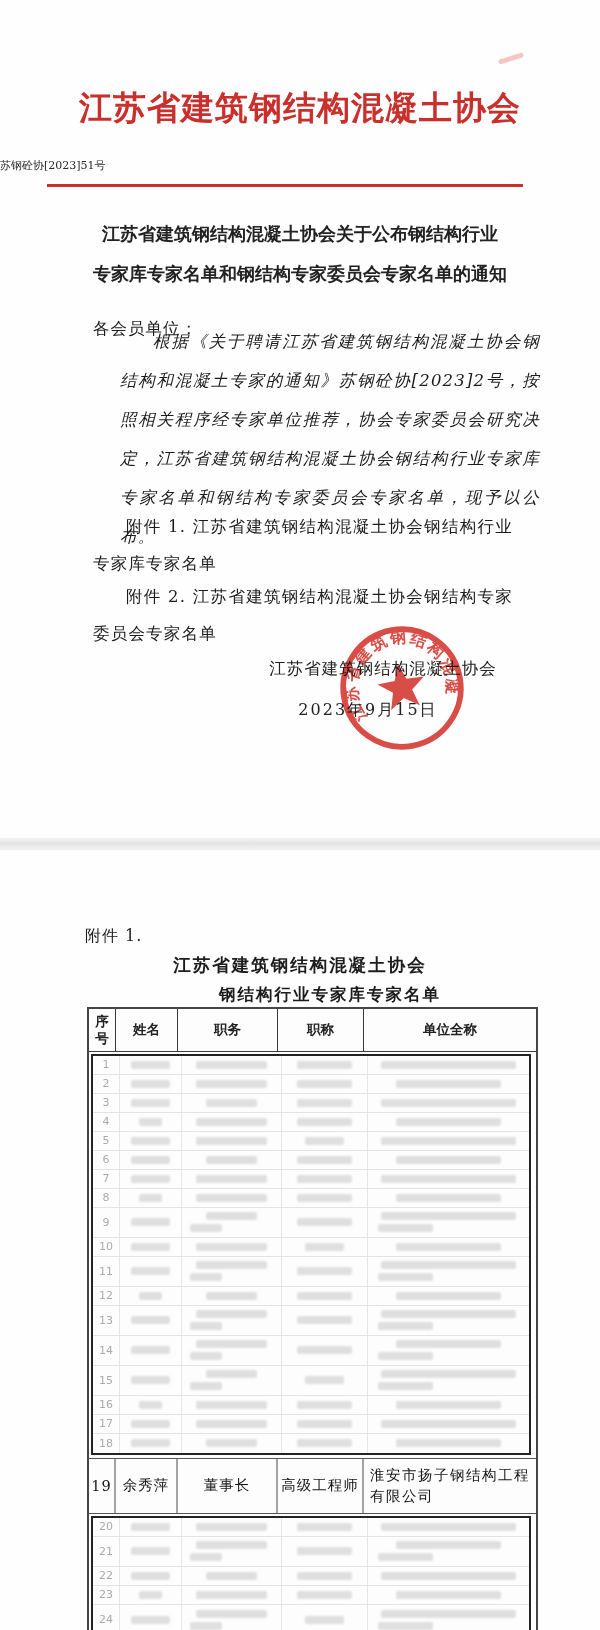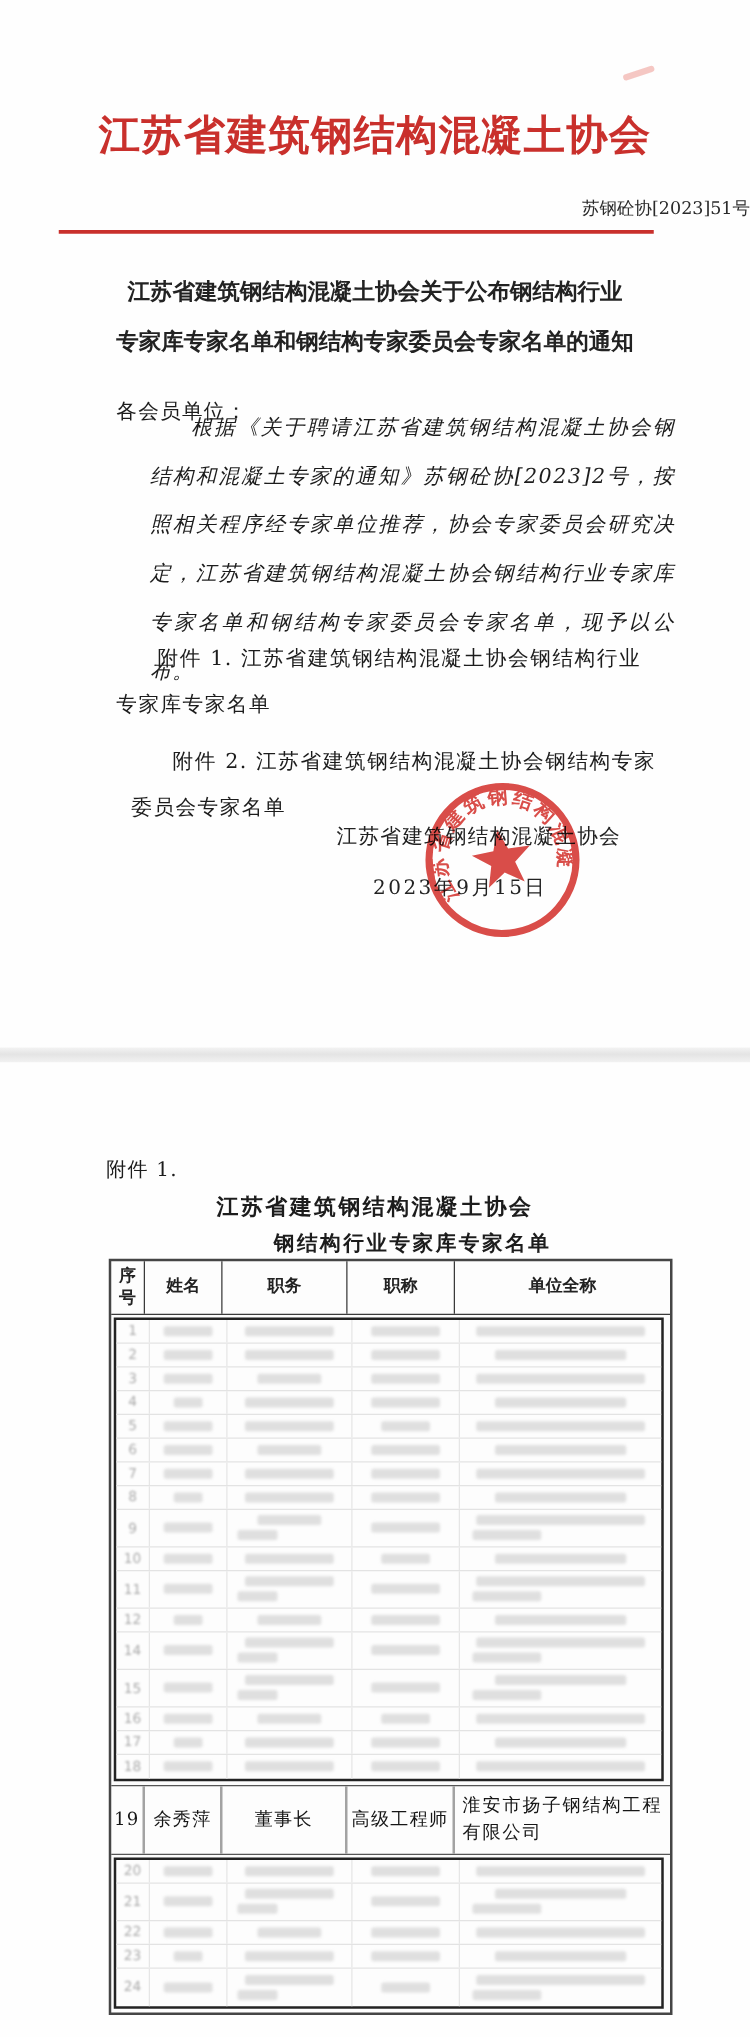--- a/index.html
+++ b/index.html
@@ -7,30 +7,30 @@
           font-family:"DejaVu Serif","Liberation Serif",serif;color:#1c1c1c;}
   .page{position:absolute;left:0;width:600px;background:#fefefe;}
   .page1{top:0;height:838px;}
   .page-sep{position:absolute;top:838px;left:0;width:600px;height:12px;
             background:linear-gradient(#f3f3f3,#e4e4e4 45%,#f2f2f2);}
   .page2{top:850px;height:780px;}
 
   
   .masthead{position:absolute;top:86px;left:0;width:100%;text-align:center;
             font-size:33px;font-weight:bold;letter-spacing:1px;color:#c9302c;}
-  .docnum{position:absolute;top:158px;left:0;width:100%;text-align:right;font-size:14px;color:#2a2a2a;}
+  .docnum{position:absolute;top:158px;left:0;width:100%;text-align:left;font-size:11px;color:#2a2a2a;}
   .redline{position:absolute;top:184px;left:47px;width:476px;height:3px;background:#c9302c;}
   .doc-title{position:absolute;top:214px;left:60px;width:480px;text-align:center;
              font-size:18px;font-weight:bold;line-height:40px;color:#222;}
   .salutation{position:absolute;top:318px;left:93px;font-size:16.5px;letter-spacing:1px;}
   .body-para{position:absolute;top:312px;left:110px;width:420px;margin:10px;
              font-size:16.5px;line-height:39px;letter-spacing:1.2px;text-align:justify;text-indent:2em;font-style:italic;}
   .attach-para1{position:absolute;top:508px;left:93px;width:420px;margin:0;
              font-size:16.5px;line-height:37px;letter-spacing:1.2px;text-align:justify;text-indent:2em;}
-  .attach-para2{position:absolute;top:578px;left:93px;width:420px;margin:12px;
+  .attach-para2{position:absolute;top:578px;left:93px;width:420px;margin:0;
              font-size:16.5px;line-height:37px;letter-spacing:1.2px;text-align:justify;text-indent:2em;}
   .sign-name{position:absolute;top:658px;left:268px;width:230px;text-align:center;
              font-size:16.5px;letter-spacing:1px;color:#222;}
   .sign-date{position:absolute;top:700px;left:253px;width:230px;text-align:center;
              font-size:16px;letter-spacing:2px;color:#222;}
   .seal{position:absolute;left:336px;top:622px;transform:rotate(-10deg);
         opacity:.88;mix-blend-mode:multiply;}
   .fleck1{position:absolute;top:56px;left:498px;width:26px;height:5px;background:#f2b9b4;
           transform:rotate(-18deg);border-radius:3px;opacity:.8;}
 
@@ -325,20 +325,39 @@
             </div>
             <div class="c c3">
               <span class="sm"></span>
             </div>
             <div class="c c4">
               <span class="sm"></span>
             </div>
           </div>
           <div class="rrow tall">
             <div class="c c0">
+              <span class="fnum">13</span>
+            </div>
+            <div class="c c1">
+              <span class="sm"></span>
+            </div>
+            <div class="c c2">
+              <span class="sm"></span>
+              <span class="sm sm2"></span>
+            </div>
+            <div class="c c3">
+              <span class="sm"></span>
+            </div>
+            <div class="c c4">
+              <span class="sm"></span>
+              <span class="sm sm2"></span>
+            </div>
+          </div>
+          <div class="rrow tall">
+            <div class="c c0">
               <span class="fnum">14</span>
             </div>
             <div class="c c1">
               <span class="sm"></span>
             </div>
             <div class="c c2">
               <span class="sm"></span>
               <span class="sm sm2"></span>
             </div>
             <div class="c c3">

